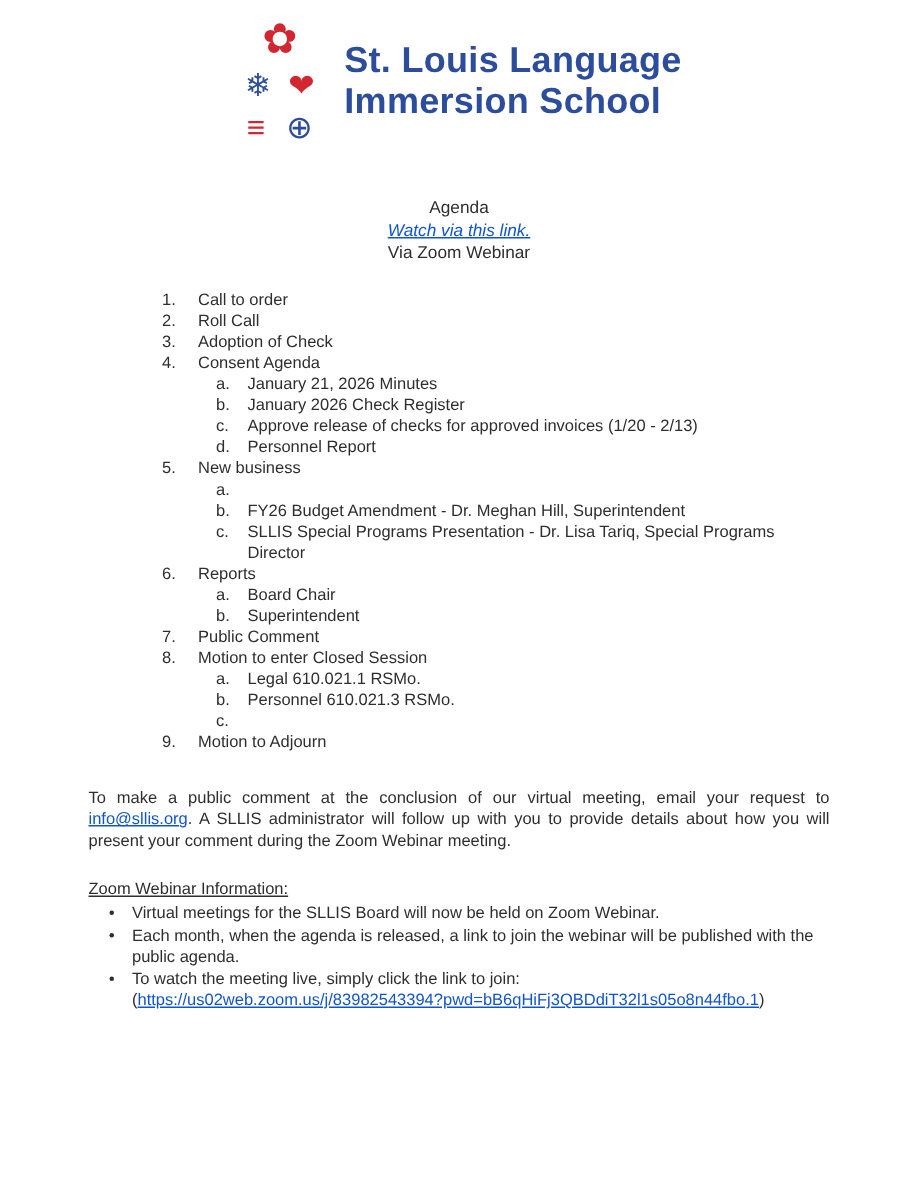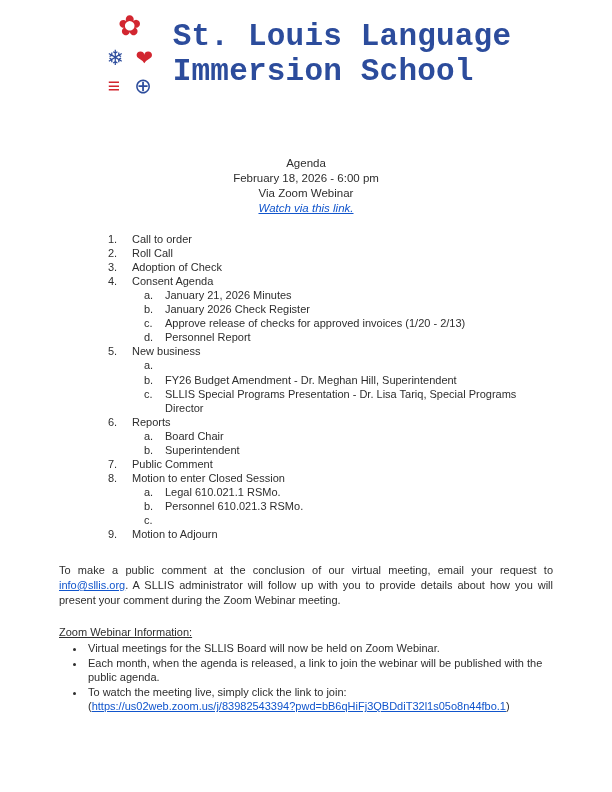--- a/index.html
+++ b/index.html
@@ -17,23 +17,23 @@
   }
   
   .logo-wrap{display:flex;justify-content:center;align-items:center;gap:14px;padding-top:12px;}
   .logo-icon{width:58px;height:84px;display:flex;flex-direction:column;justify-content:space-between;}
   .logo-row{display:flex;justify-content:space-around;align-items:center;}
   .glyph{line-height:1;}
   .glyph-lg{font-size:28px;}
   .glyph-md{font-size:21px;}
   .red{color:var(--red);}
   .blue{color:var(--blue);}
-  .logo-title{font-size:31px;font-weight:bold;color:var(--blue);line-height:1.14;letter-spacing:.2px;font-family:Liberation Mono, monospace;}
+  .logo-title{font-size:24px;font-weight:bold;color:var(--blue);line-height:1.14;letter-spacing:.2px;}
   
-  .doc-header{text-align:center;margin-top:60px;line-height:1.3;font-size:11.5px;}
+  .doc-header{text-align:center;margin-top:36px;line-height:1.3;font-size:11.5px;}
   a{color:var(--link);text-decoration:underline;}
   .italic{font-style:italic;}
   
   .agenda{margin:16px 70px 0 108px;line-height:1.28;}
   .a-item{display:flex;}
   .a-num{width:24px;flex:none;}
   .a-sub{display:flex;padding-left:36px;}
   .a-letter{width:21px;flex:none;}
   
   .pc{margin:22px 59px 0 59px;text-align:justify;line-height:1.32;}
@@ -63,25 +63,24 @@
       </div>
     </div>
     <div class="logo-title">
       <div>St. Louis Language</div>
       <div>Immersion School</div>
     </div>
   </div>
 
   <div class="doc-header">
     <div>Agenda</div>
-    <div>February 18, 2026 - 6:00 pm</div>
-    <div>Via Zoom Webinar</div>
     <div>
       <a href="#" class="italic">Watch via this link.</a>
     </div>
+    <div>Via Zoom Webinar</div>
   </div>
 
   <div class="agenda">
     <div class="a-item">
       <span class="a-num">1.</span>
       <span>Call to order</span>
     </div>
     <div class="a-item">
       <span class="a-num">2.</span>
       <span>Roll Call</span>

